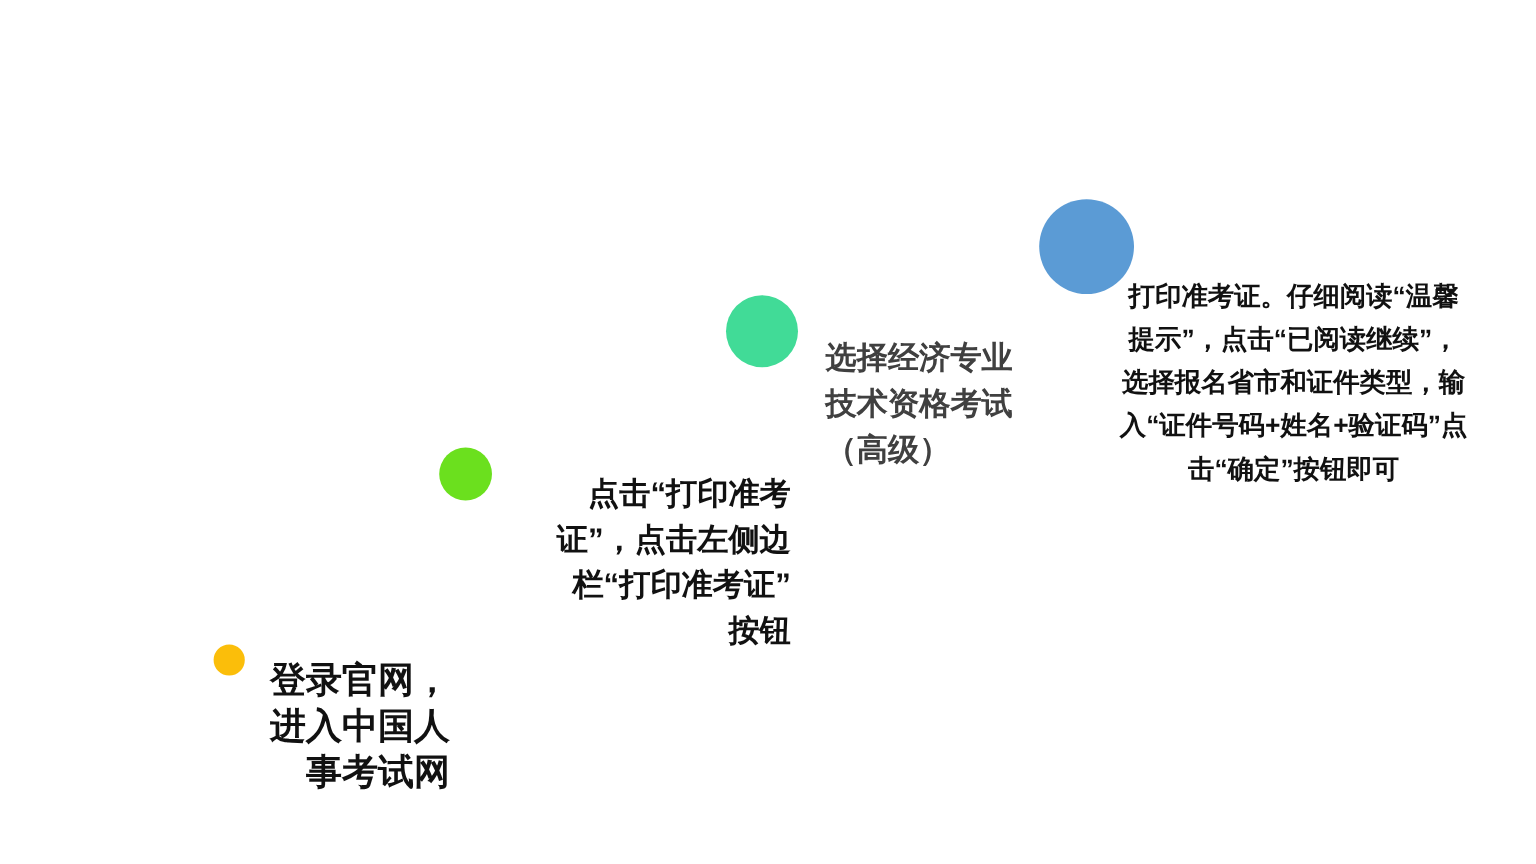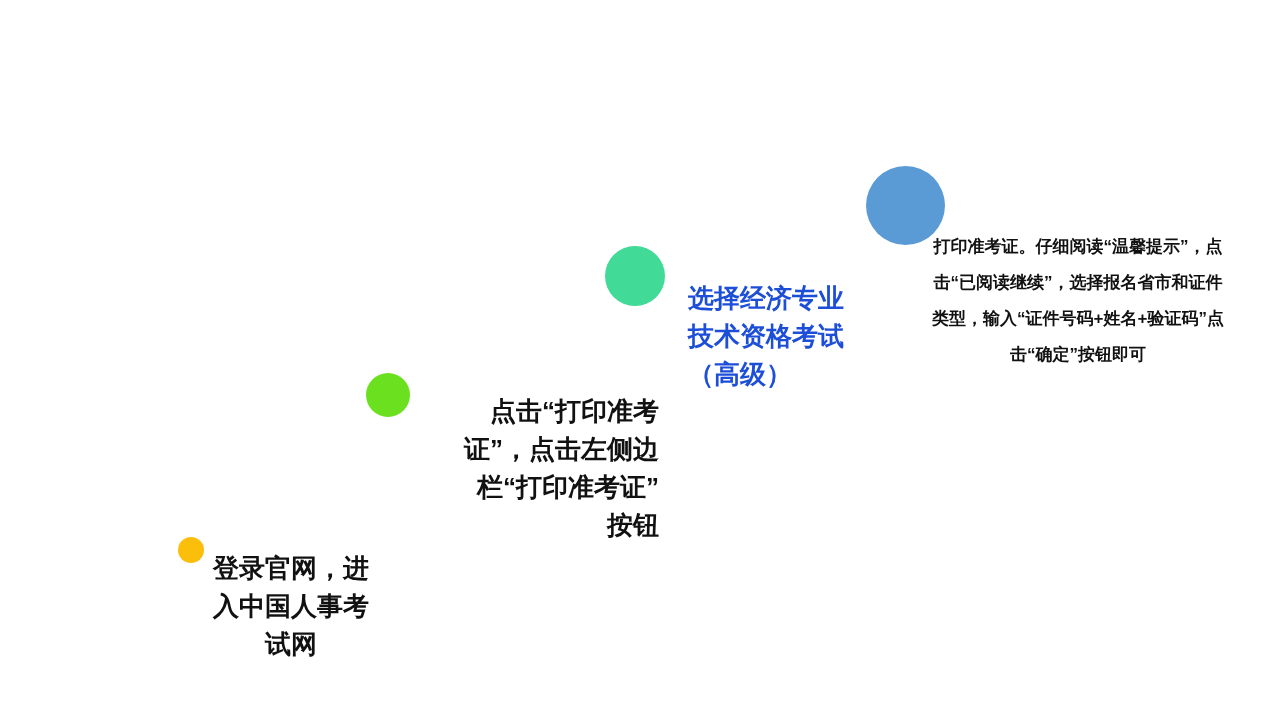--- a/index.html
+++ b/index.html
@@ -41,23 +41,23 @@
   #step-1 .bullet {
     left: 178px;
     top: 537px;
     width: 26px;
     height: 26px;
   }
   #step-1 .step-text {
     left: 207px;
     top: 549px;
     width: 168px;
-    font-size: 26px;
+    font-size: 30px;
     line-height: 38px;
-    text-align: center;
+    text-align: right;
   }
 
   
   #step-2 .bullet {
     left: 366px;
     top: 373px;
     width: 44px;
     height: 44px;
   }
   #step-2 .step-text {
@@ -90,21 +90,21 @@
   #step-4 .bullet {
     left: 866px;
     top: 166px;
     width: 79px;
     height: 79px;
   }
   #step-4 .step-text {
     left: 930px;
     top: 229px;
     width: 296px;
-    font-size: 17px;
+    font-size: 22px;
     line-height: 36px;
     text-align: center;
   }
 </style>
 </head>
 <body>
 
 <div id="slide" style="background: rgb(255, 255, 255);">
 
   <div class="step" id="step-1">
@@ -112,21 +112,21 @@
     <div class="step-text" style="color: rgb(17, 17, 17);">登录官网，进入中国人事考试网</div>
   </div>
 
   <div class="step" id="step-2">
     <span class="bullet" style="background-color: rgb(107, 224, 30);"></span>
     <div class="step-text" style="color: rgb(17, 17, 17);">点击“打印准考证”，点击左侧边栏“打印准考证”按钮</div>
   </div>
 
   <div class="step" id="step-3">
     <span class="bullet" style="background-color: rgb(65, 219, 151);"></span>
-    <div class="step-text" style="color: #1d4ed8;">选择经济专业技术资格考试（高级）</div>
+    <div class="step-text" style="color: #404040;">选择经济专业技术资格考试（高级）</div>
   </div>
 
   <div class="step" id="step-4">
     <span class="bullet" style="background-color: rgb(91, 155, 213);"></span>
     <div class="step-text" style="color: rgb(17, 17, 17);">打印准考证。仔细阅读“温馨提示”，点击“已阅读继续”，选择报名省市和证件类型，输入“证件号码+姓名+验证码”点击“确定”按钮即可</div>
   </div>
 
 </div>
 
 </body></html>

